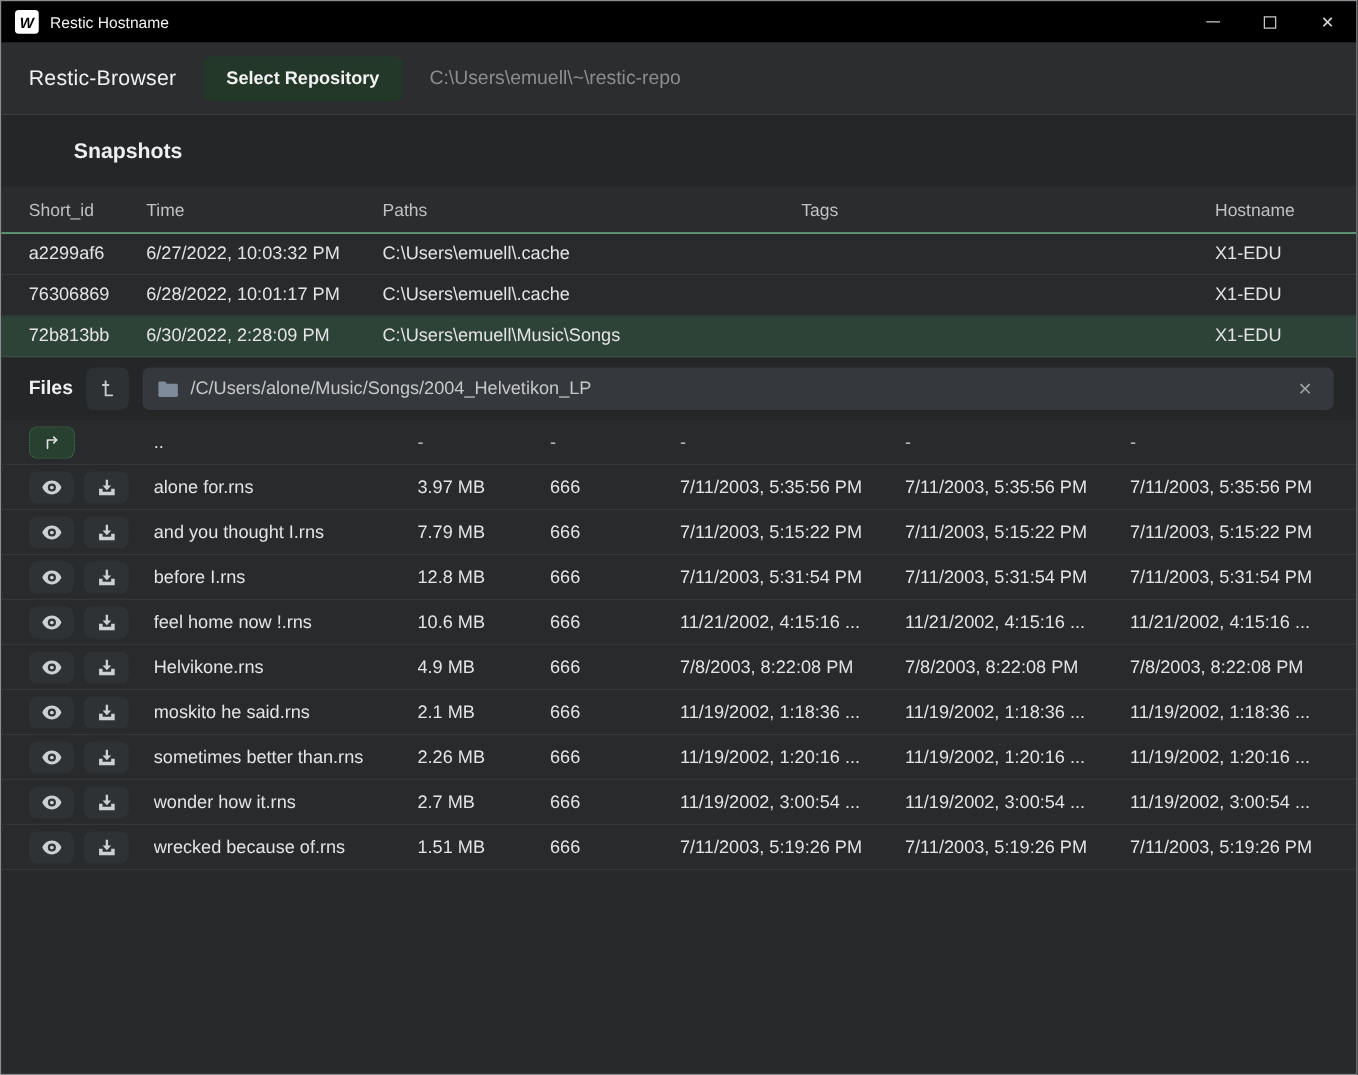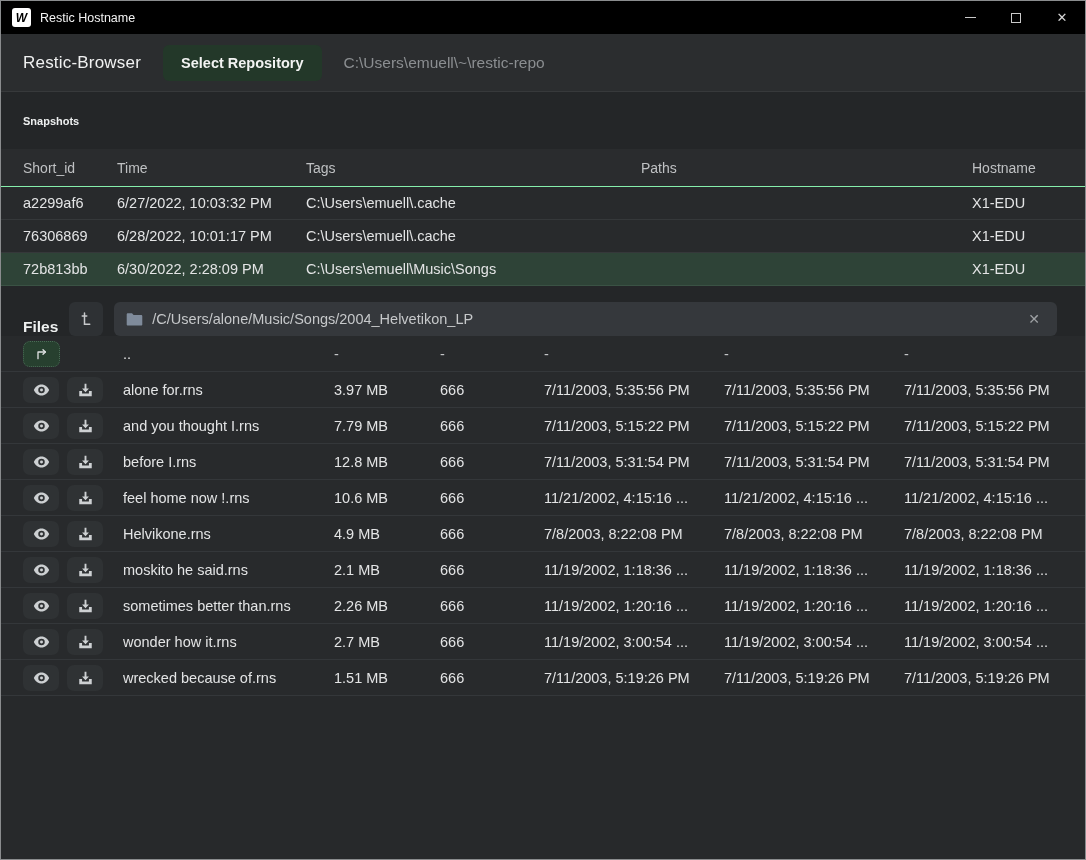--- a/index.html
+++ b/index.html
@@ -52,41 +52,41 @@
     font-family: inherit; font-weight: bold; font-size: 14.5px;
     padding: 10px 18px; border-radius: 6px; cursor: pointer; text-align: center;
   }
   .repo-path { color: #8b8e91; font-size: 15.5px; }
 
   
   .section-heading {
     height: 57px; display: flex; align-items: center; padding: 0 22px;
     background: #242628; flex: 0 0 auto;
   }
-  .section-heading .h-label { font-size: 11px; font-weight: bold; color: #eef0f0; }
+  .section-heading .h-label { font-size: 17px; font-weight: bold; color: #eef0f0; margin-left: 36px; }
 
   .snap-grid-row {
     display: grid;
     grid-template-columns: 94px 189px 335px 331px 1fr;
     padding: 0 18px 0 22px; align-items: center;
   }
   .snap-header {
     height: 38px; background: #2a2c2e; color: #bfc1c3; font-size: 14px;
     border-bottom: 1px solid #86efac; flex: 0 0 auto;
   }
   .snap-row {
     height: 33px; background: #282a2c; font-size: 14.5px; color: #e3e4e5;
     border-bottom: 1px solid #35383a; flex: 0 0 auto; cursor: default;
   }
   .snap-row.selected { background: #2e4337; border-bottom: 1px solid #3a5244; }
 
   
   .files-toolbar {
-    height: 50px; display: flex; align-items: flex-end; gap: 11px;
-    padding: 0 28px 0 22px; background: #242628; flex: 0 0 auto;
+    height: 50px; display: flex; align-items: center; gap: 11px;
+    padding: 0 18px 0 22px; background: #242628; flex: 0 0 auto;
   }
   .files-label { font-size: 15.5px; font-weight: bold; color: #eef0f0; }
   .tree-btn {
     width: 34px; height: 34px; border-radius: 6px; background: #2e3134;
     border: none; display: flex; align-items: center; justify-content: center;
     cursor: pointer; flex: 0 0 auto;
   }
   .path-bar {
     flex: 1 1 auto; height: 34px; background: #35383c; border-radius: 6px;
     display: flex; align-items: center; gap: 9px; padding: 0 10px 0 12px;
@@ -159,22 +159,22 @@
     <span class="repo-path">C:\Users\emuell\~\restic-repo</span>
   </div>
 
   <div class="section-heading">
     <span class="h-label">Snapshots</span>
   </div>
 
   <div class="snap-grid-row snap-header">
     <span>Short_id</span>
     <span>Time</span>
+    <span>Paths</span>
     <span>Tags</span>
-    <span>Paths</span>
     <span>Hostname</span>
   </div>
 
   <div class="snap-grid-row snap-row">
     <span>a2299af6</span>
     <span>6/27/2022, 10:03:32 PM</span>
     <span>C:\Users\emuell\.cache</span>
     <span></span>
     <span>X1-EDU</span>
   </div>

